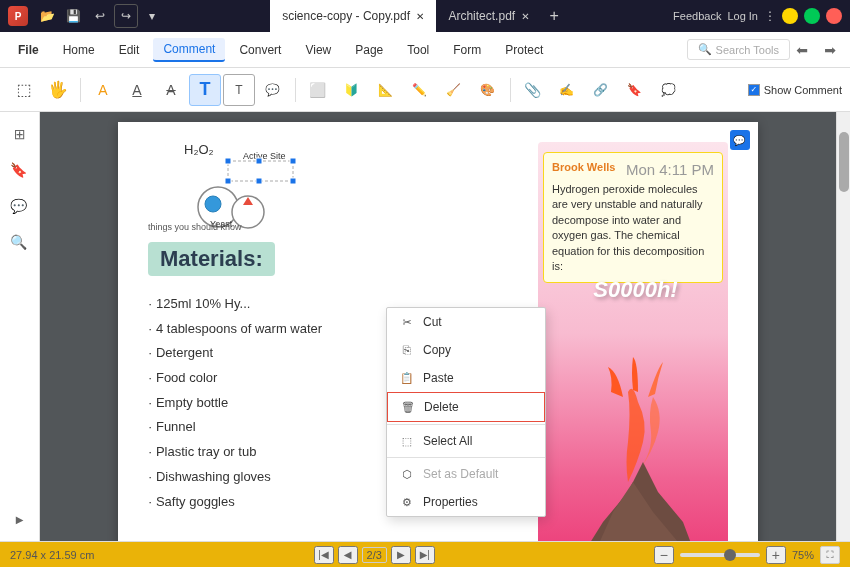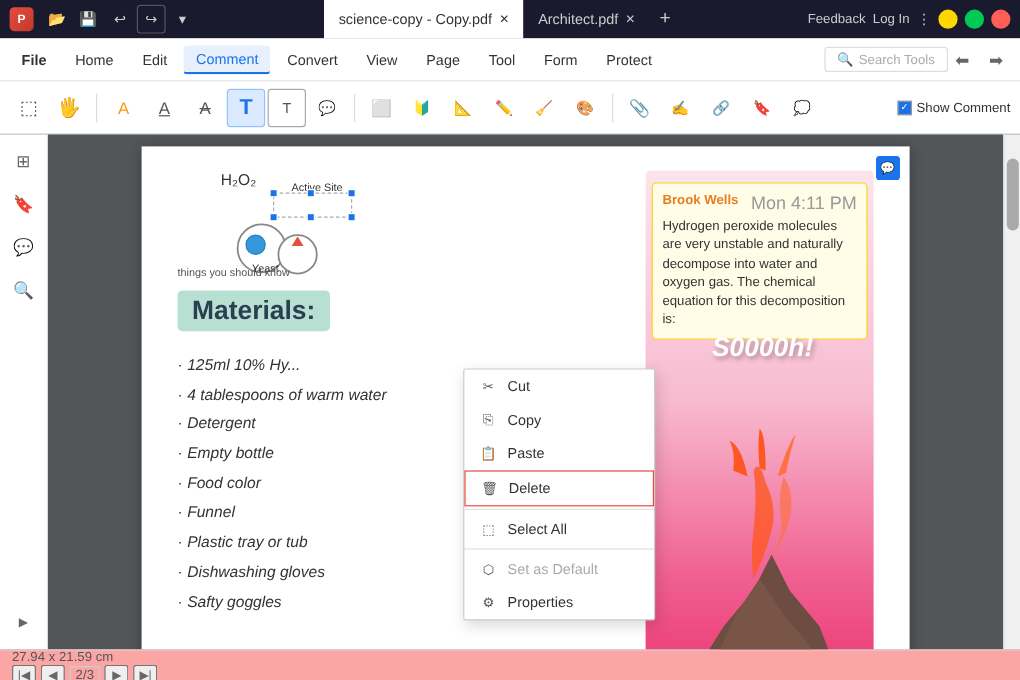--- a/index.html
+++ b/index.html
@@ -86,27 +86,27 @@
     .comment-author { color: #e67e22; font-weight: bold; font-size: 11px; }
     .comment-time { color: #999; font-size: 15px; }
     .comment-text { color: #333; font-size: 11px; line-height: 1.4; }
 
     
     .pdf-content { padding: 20px 30px; position: relative; }
     .materials-header {
       background: #b8e0d2; display: inline-block; padding: 4px 12px;
       border-radius: 4px; font-size: 22px; font-weight: bold; color: #2c3e50; margin-bottom: 16px;
     }
-    .materials-list { font-size: 13px; color: #333; line-height: 1.9; font-style: italic; }
+    .materials-list { font-size: 13px; color: #333; line-height: 1.9; }
     .materials-list div::before { content: '· '; }
 
     
     .bottom-bar {
-      height: 26px; background: #fca5a5; border-top: 1px solid #ddd; display: flex; align-items: flex-start;
-      justify-content: space-between; padding: 0 10px; font-size: 11px; color: #555; flex-direction: column;
+      height: 26px; background: #eab308; border-top: 1px solid #ddd; display: flex; align-items: center;
+      justify-content: space-between; padding: 0 10px; font-size: 11px; color: #555;
     }
     .bottom-left { display: flex; align-items: center; gap: 8px; }
     .bottom-center { display: flex; align-items: center; gap: 4px; }
     .page-nav { display: flex; align-items: center; gap: 4px; }
     .page-btn { width: 20px; height: 18px; display: flex; align-items: center; justify-content: center; cursor: pointer; font-size: 10px; color: #666; }
     .bottom-right { display: flex; align-items: center; gap: 6px; }
     .zoom-slider { width: 80px; height: 4px; background: #ddd; border-radius: 2px; position: relative; }
     .zoom-thumb { width: 12px; height: 12px; background: #666; border-radius: 50%; position: absolute; top: -4px; left: 55%; }
 
     .comment-icon-top-right { position: absolute; top: 8px; right: 8px; width: 20px; height: 20px; background: #1a73e8; border-radius: 3px; display: flex; align-items: center; justify-content: center; color: white; font-size: 10px; }
@@ -265,22 +265,22 @@
           </div>
 
           
           <div class="materials-header">Materials:</div>
 
           
           <div class="materials-list">
             <div>125ml 10% Hy...</div>
             <div>4 tablespoons of warm water</div>
             <div>Detergent</div>
+            <div>Food color</div>
             <div>Empty bottle</div>
-            <div>Food color</div>
             <div>Funnel</div>
             <div>Plastic tray or tub</div>
             <div>Dishwashing gloves</div>
             <div>Safty goggles</div>
           </div>
         </div>
 
         <div style="flex:1;position:relative;margin-left:10px;min-height:480px;background:linear-gradient(180deg,#fce4ec 0%,#f8bbd0 40%,#f06292 70%,#e91e63 100%);border-radius:4px;overflow:hidden;">
 
           <div class="comment-bubble" style="position:absolute;top:10px;left:5px;right:5px;width:auto;">

